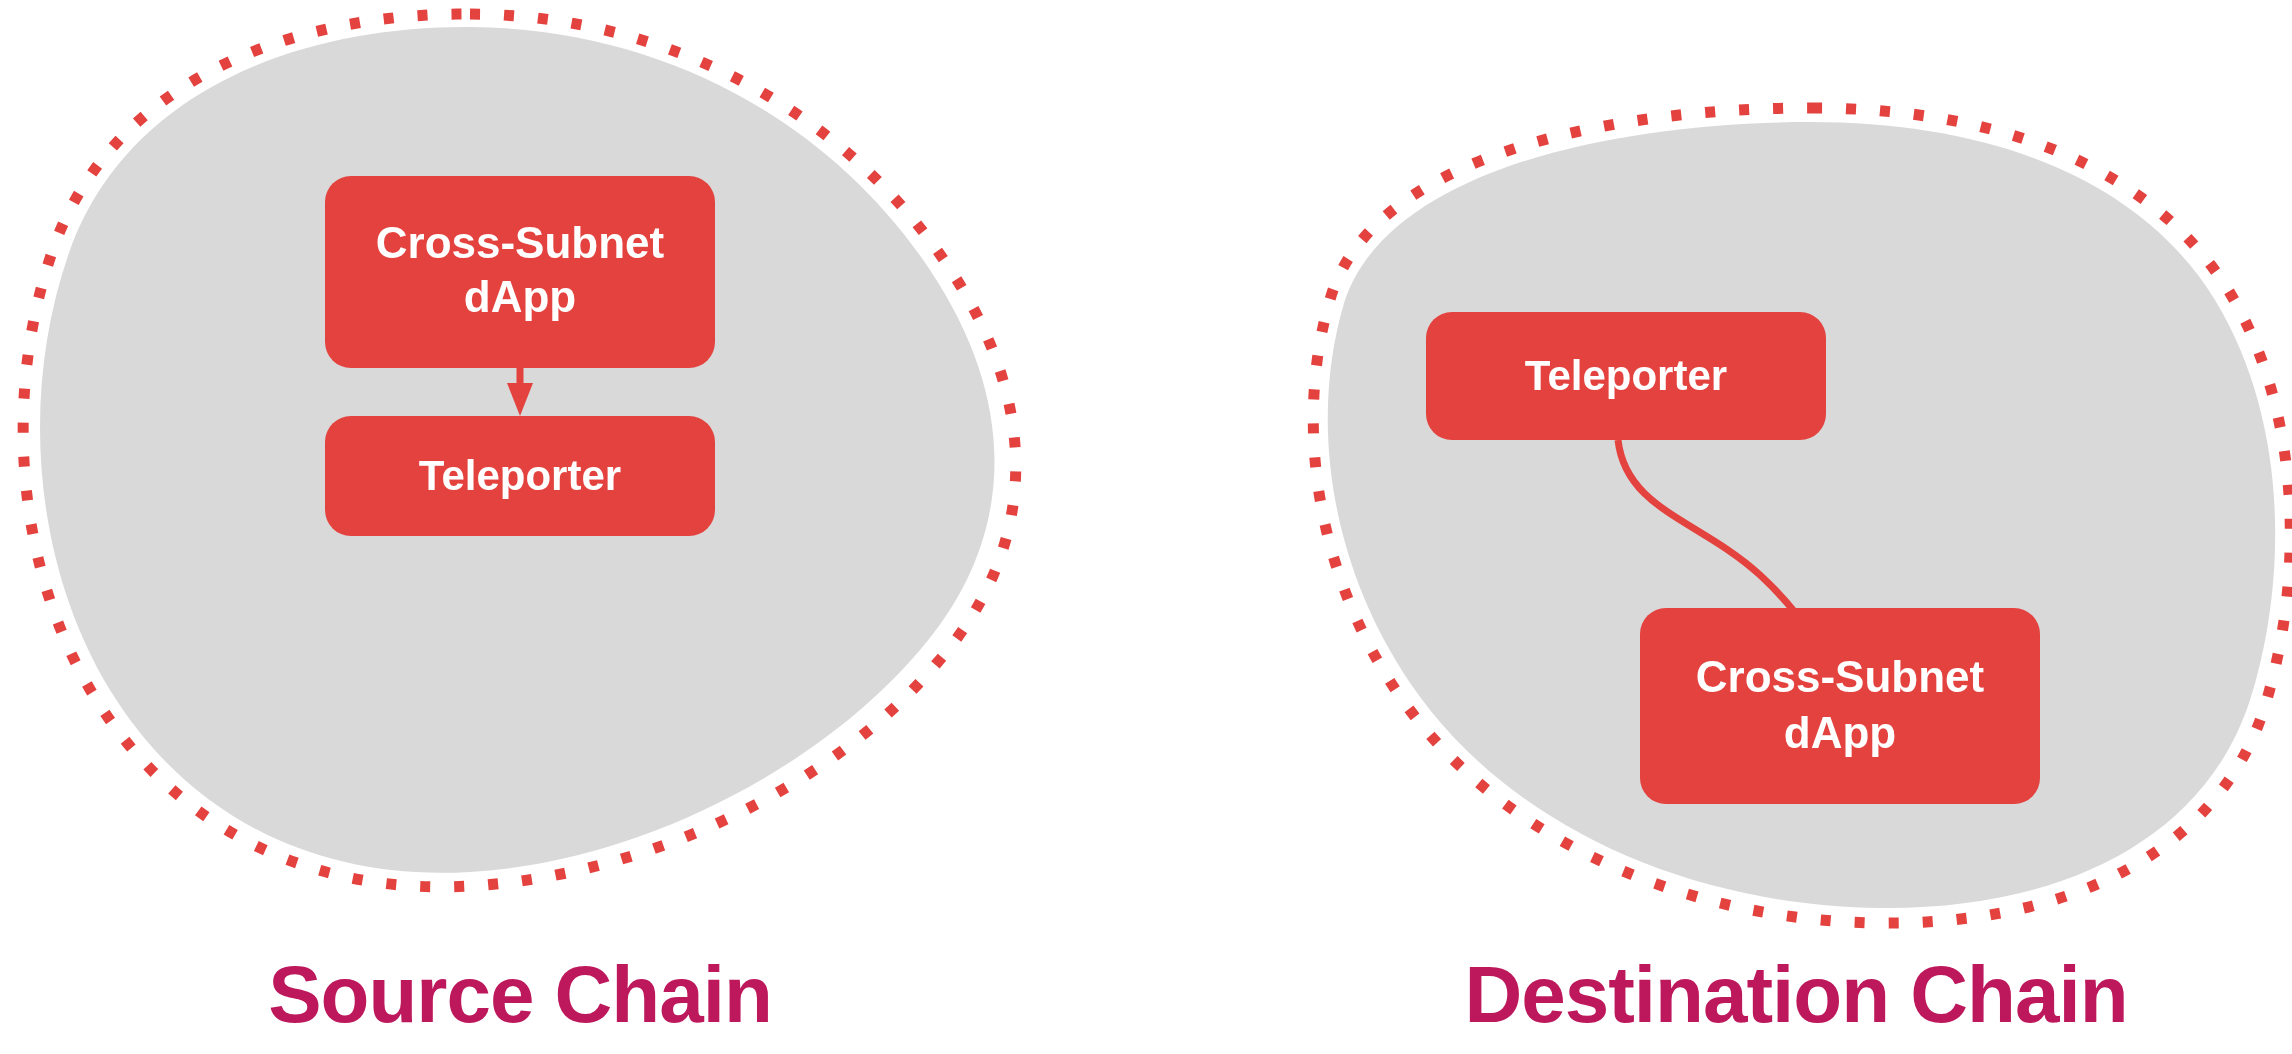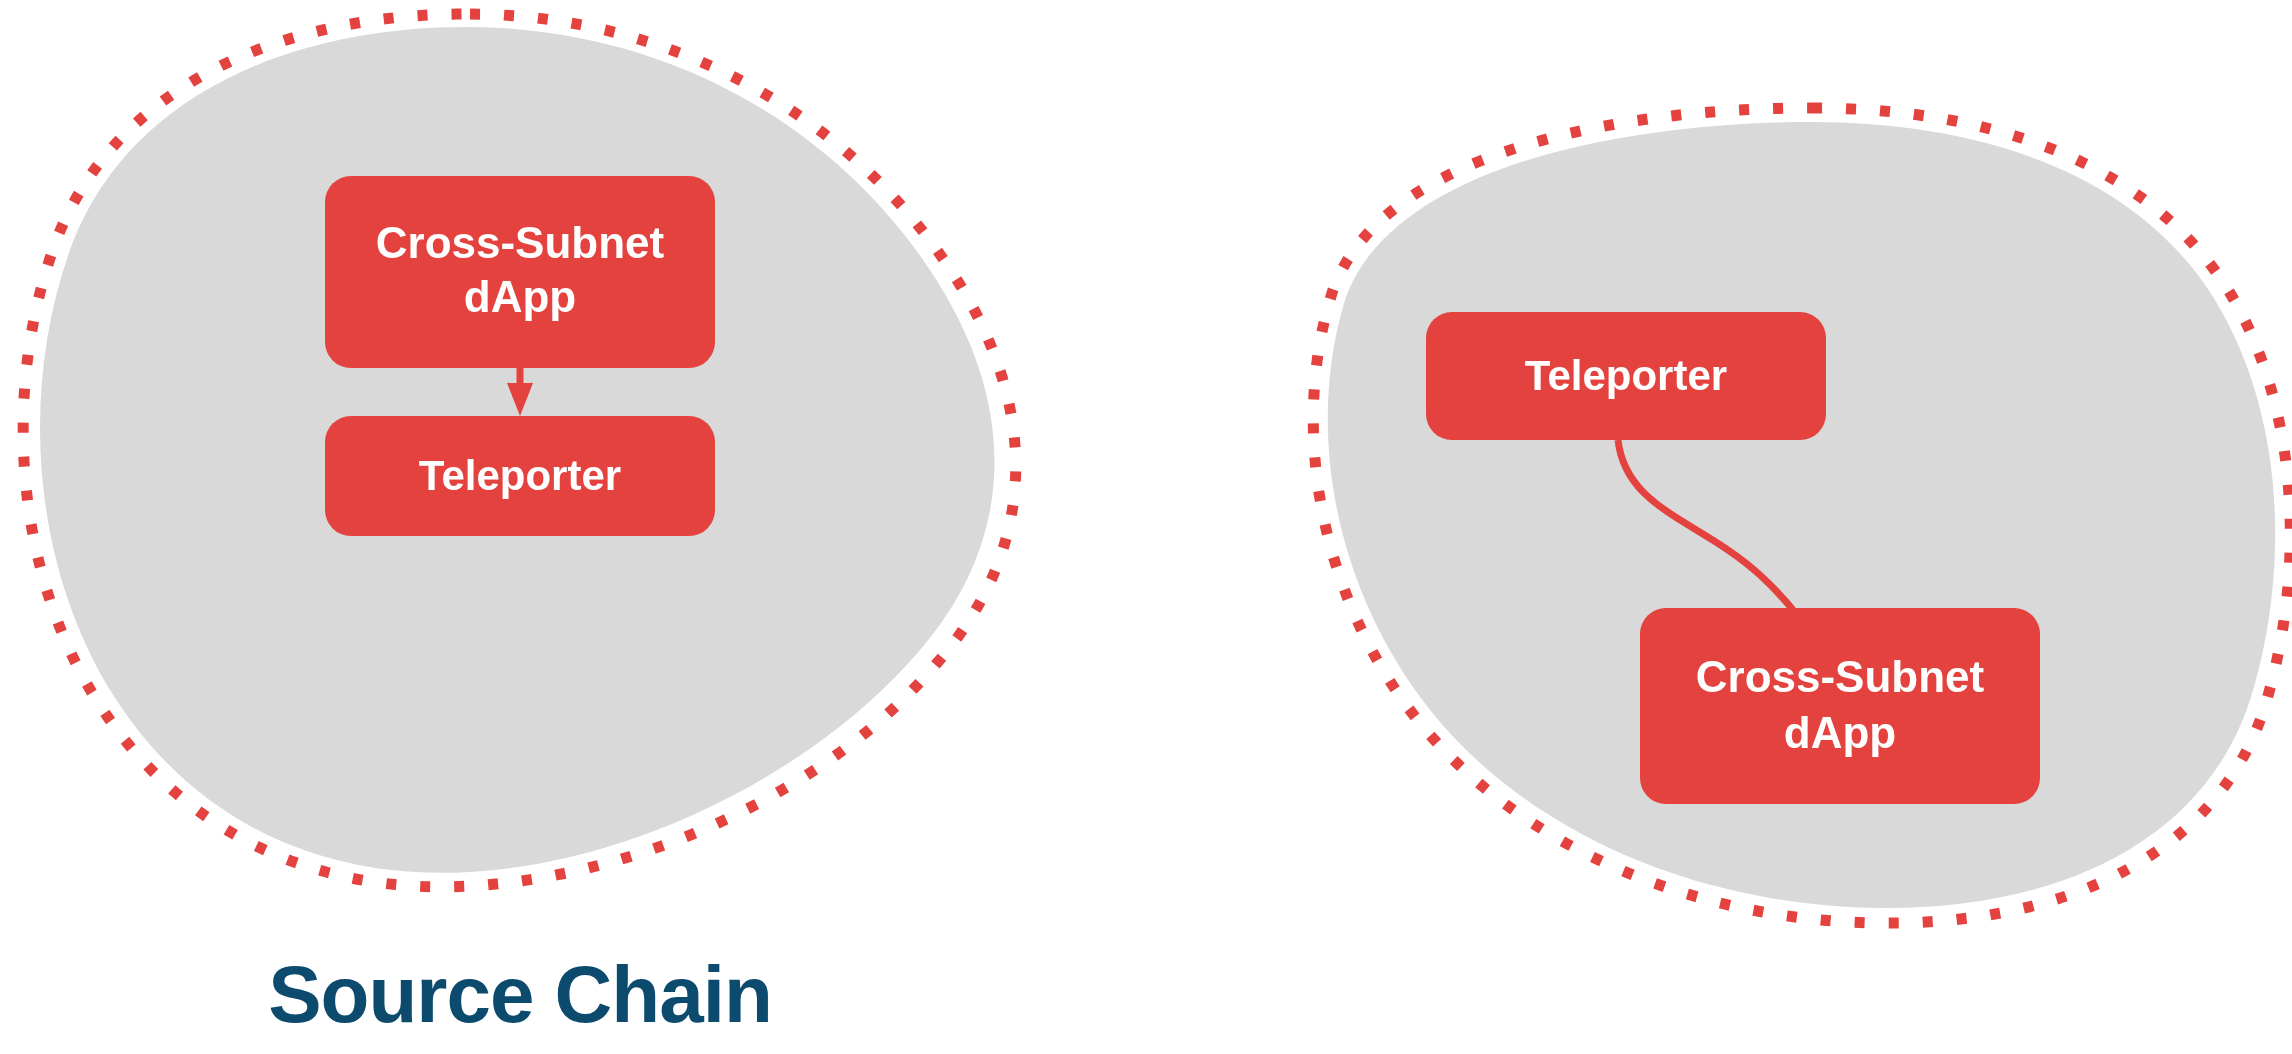--- a/index.html
+++ b/index.html
@@ -26,21 +26,21 @@
     width: 2292px;
     height: 1054px;
     display: block;
   }
   .chain-label {
     position: absolute;
     font-family: "Liberation Sans", "DejaVu Sans", sans-serif;
     font-weight: bold;
     font-size: 80px;
     line-height: 1;
-    color: #0c4a6e;
+    color: #be185d;
     letter-spacing: -1px;
     white-space: nowrap;
     text-align: center;
   }
   #label-source {
     left: 0px;
     top: 955px;
     width: 1040px;
   }
   #label-destination {
@@ -145,14 +145,15 @@
     <g>
       <rect class="node-box" x="1640" y="608" width="400" height="196" rx="26" ry="26"></rect>
       <text class="node-text size-big" x="1840" y="692">Cross-Subnet</text>
       <text class="node-text size-big" x="1840" y="748">dApp</text>
     </g>
 
   </svg>
 
   <div class="chain-label" id="label-source">Source Chain</div>
 
+  <div class="chain-label" id="label-destination">Destination Chain</div>
 
 </div>
 
 </body></html>

